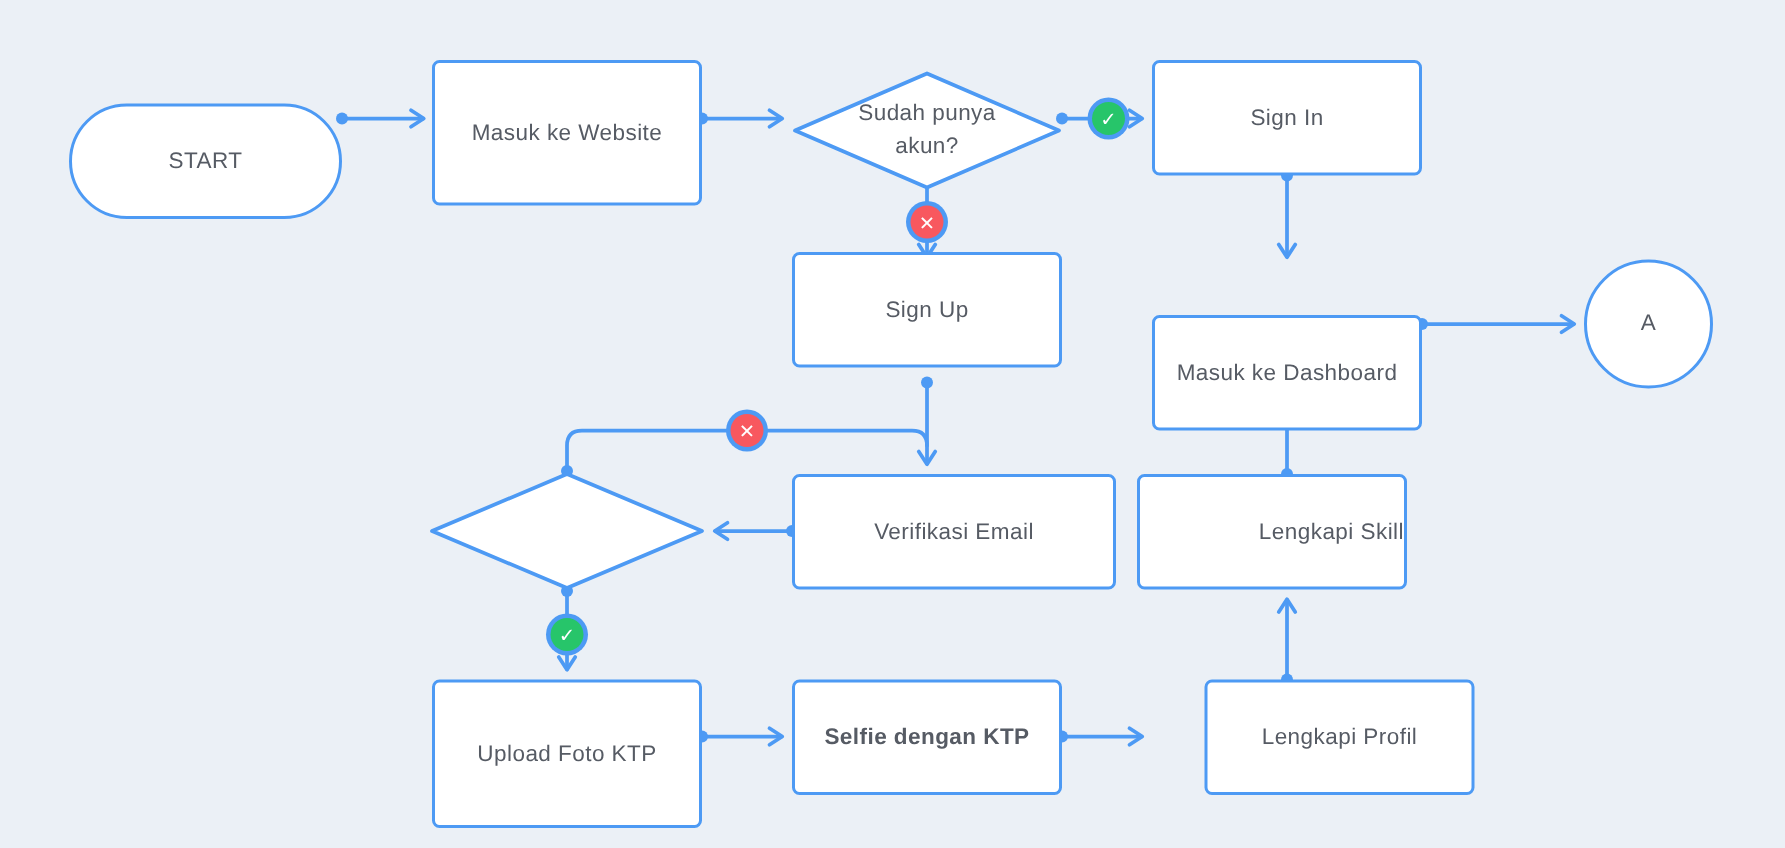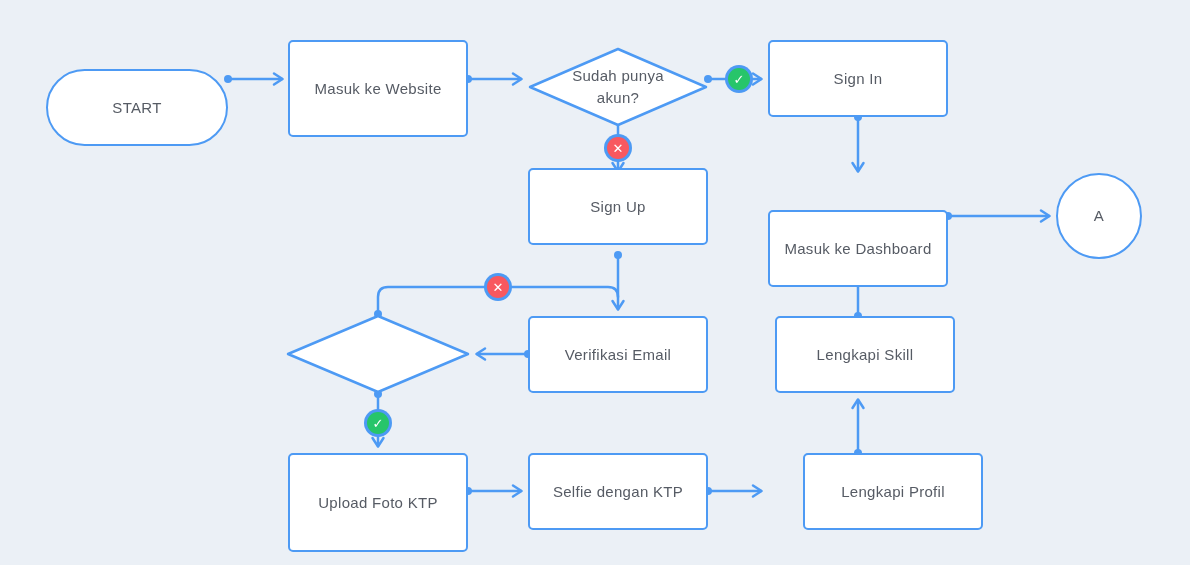--- a/index.html
+++ b/index.html
@@ -58,25 +58,25 @@
   .node-label{pointer-events:none;}
 
   
   #node-start            {left:46px;  top:41px;  width:182px; height:77px;}
   #node-masuk-website    {left:288px; top:40px;  width:180px; height:97px;text-align:center;}
   #node-sudah-punya-akun {left:528px; top:47px;  width:180px; height:80px;}
   #node-sign-in          {left:768px; top:40px;  width:180px; height:77px;}
   #node-sign-up          {left:528px; top:168px; width:180px; height:77px;}
   #node-masuk-dashboard  {left:768px; top:178px; width:180px; height:77px;margin-top:32px;}
   #node-connector-a      {left:1056px;top:173px; width:86px;  height:86px;}
-  #node-verifikasi-email {left:528px; top:316px; width:180px; height:77px;}
+  #node-verifikasi-email {left:528px; top:316px; width:216px; height:77px;}
   #node-sudah-terima-kode{left:286px; top:314px; width:184px; height:80px;}
-  #node-lengkapi-skill   {left:775px; top:316px; width:180px; height:77px;}
+  #node-lengkapi-skill   {left:758px; top:316px; width:180px; height:77px;justify-content:flex-end;}
   #node-upload-foto-ktp  {left:288px; top:453px; width:180px; height:99px;}
-  #node-selfie-ktp       {left:528px; top:453px; width:180px; height:77px;}
+  #node-selfie-ktp       {left:528px; top:453px; width:180px; height:77px;font-weight:bold;}
   #node-lengkapi-profil  {left:768px; top:453px; width:180px; height:77px;margin-left:35px;}
 
   
   .badge{
     position:absolute;width:28px;height:28px;border-radius:50%;
     background:var(--accent);
     display:flex;align-items:center;justify-content:center;
   }
   .badge .inner{
     width:22px;height:22px;border-radius:50%;

